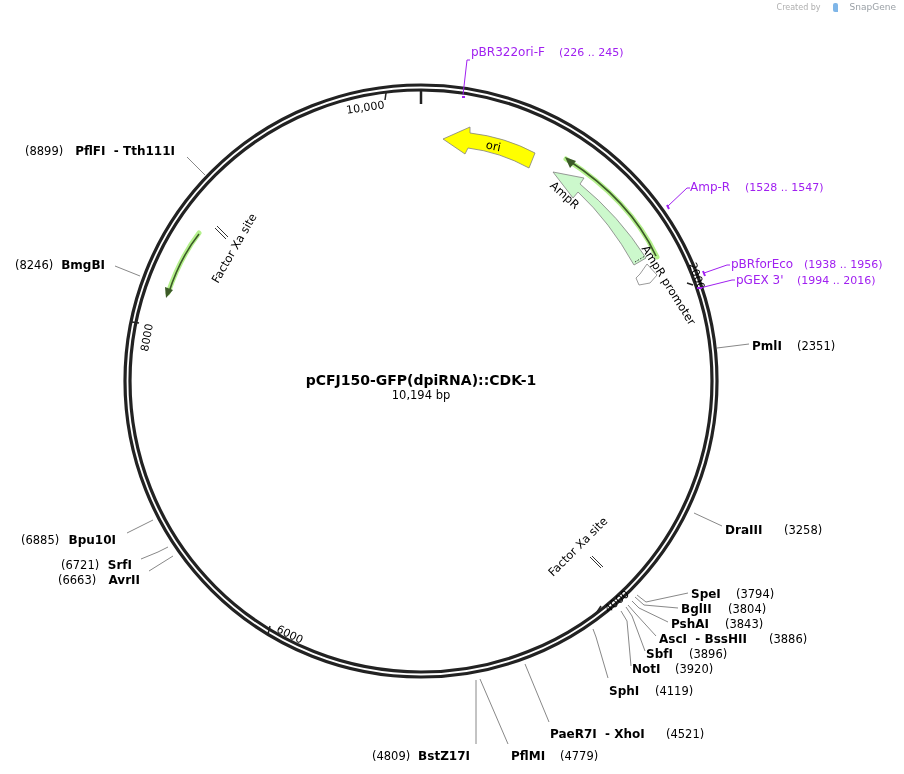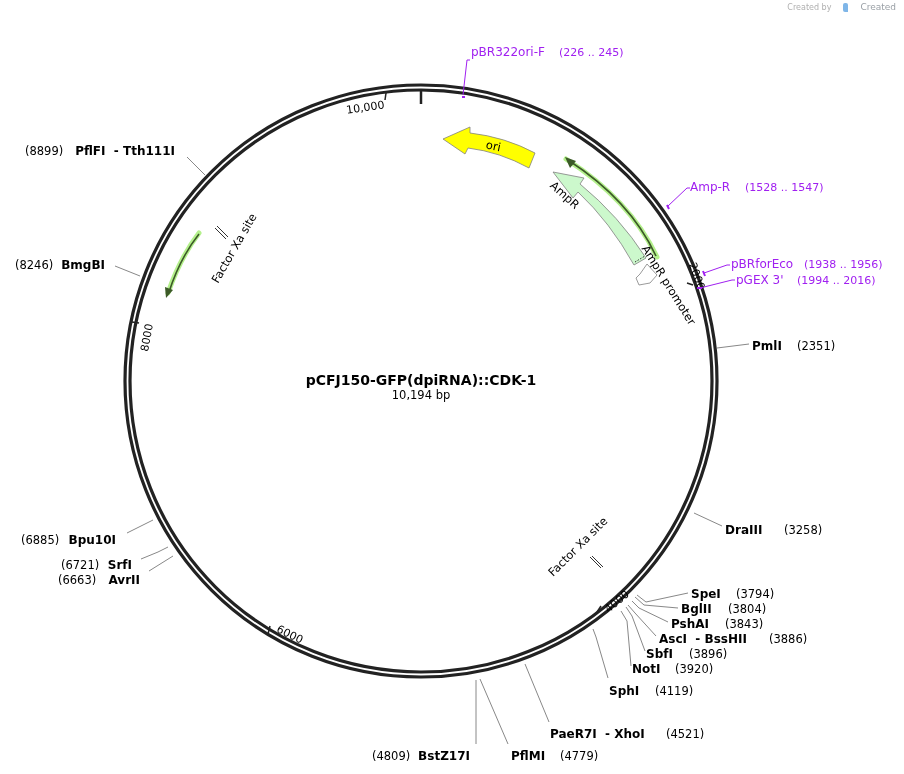--- a/index.html
+++ b/index.html
@@ -17,21 +17,21 @@
     .feat-label { font-size: 11.5px; fill: #000; }
     .title { font-weight: bold; font-size: 14px; fill: #000; }
     .subtitle { font-size: 11.5px; fill: #000; }
   </style>
 </head>
 <body>
 
 <div class="credit">
   <span>Created by</span>
   <span class="logo"></span>
-  <span class="brand">Created</span>
+  <span class="brand">SnapGene</span>
 </div>
 
 <svg id="map" width="904" height="774" viewBox="0 0 904 774">
 
   <g>
     <circle cx="421" cy="381" r="296" fill="none" stroke="#222" stroke-width="3.2"></circle>
     <circle cx="421" cy="381" r="291" fill="none" stroke="#222" stroke-width="3.2"></circle>
   </g>
 
   <line x1="421" y1="90" x2="421" y2="104" stroke="#222" stroke-width="2.5"></line>

